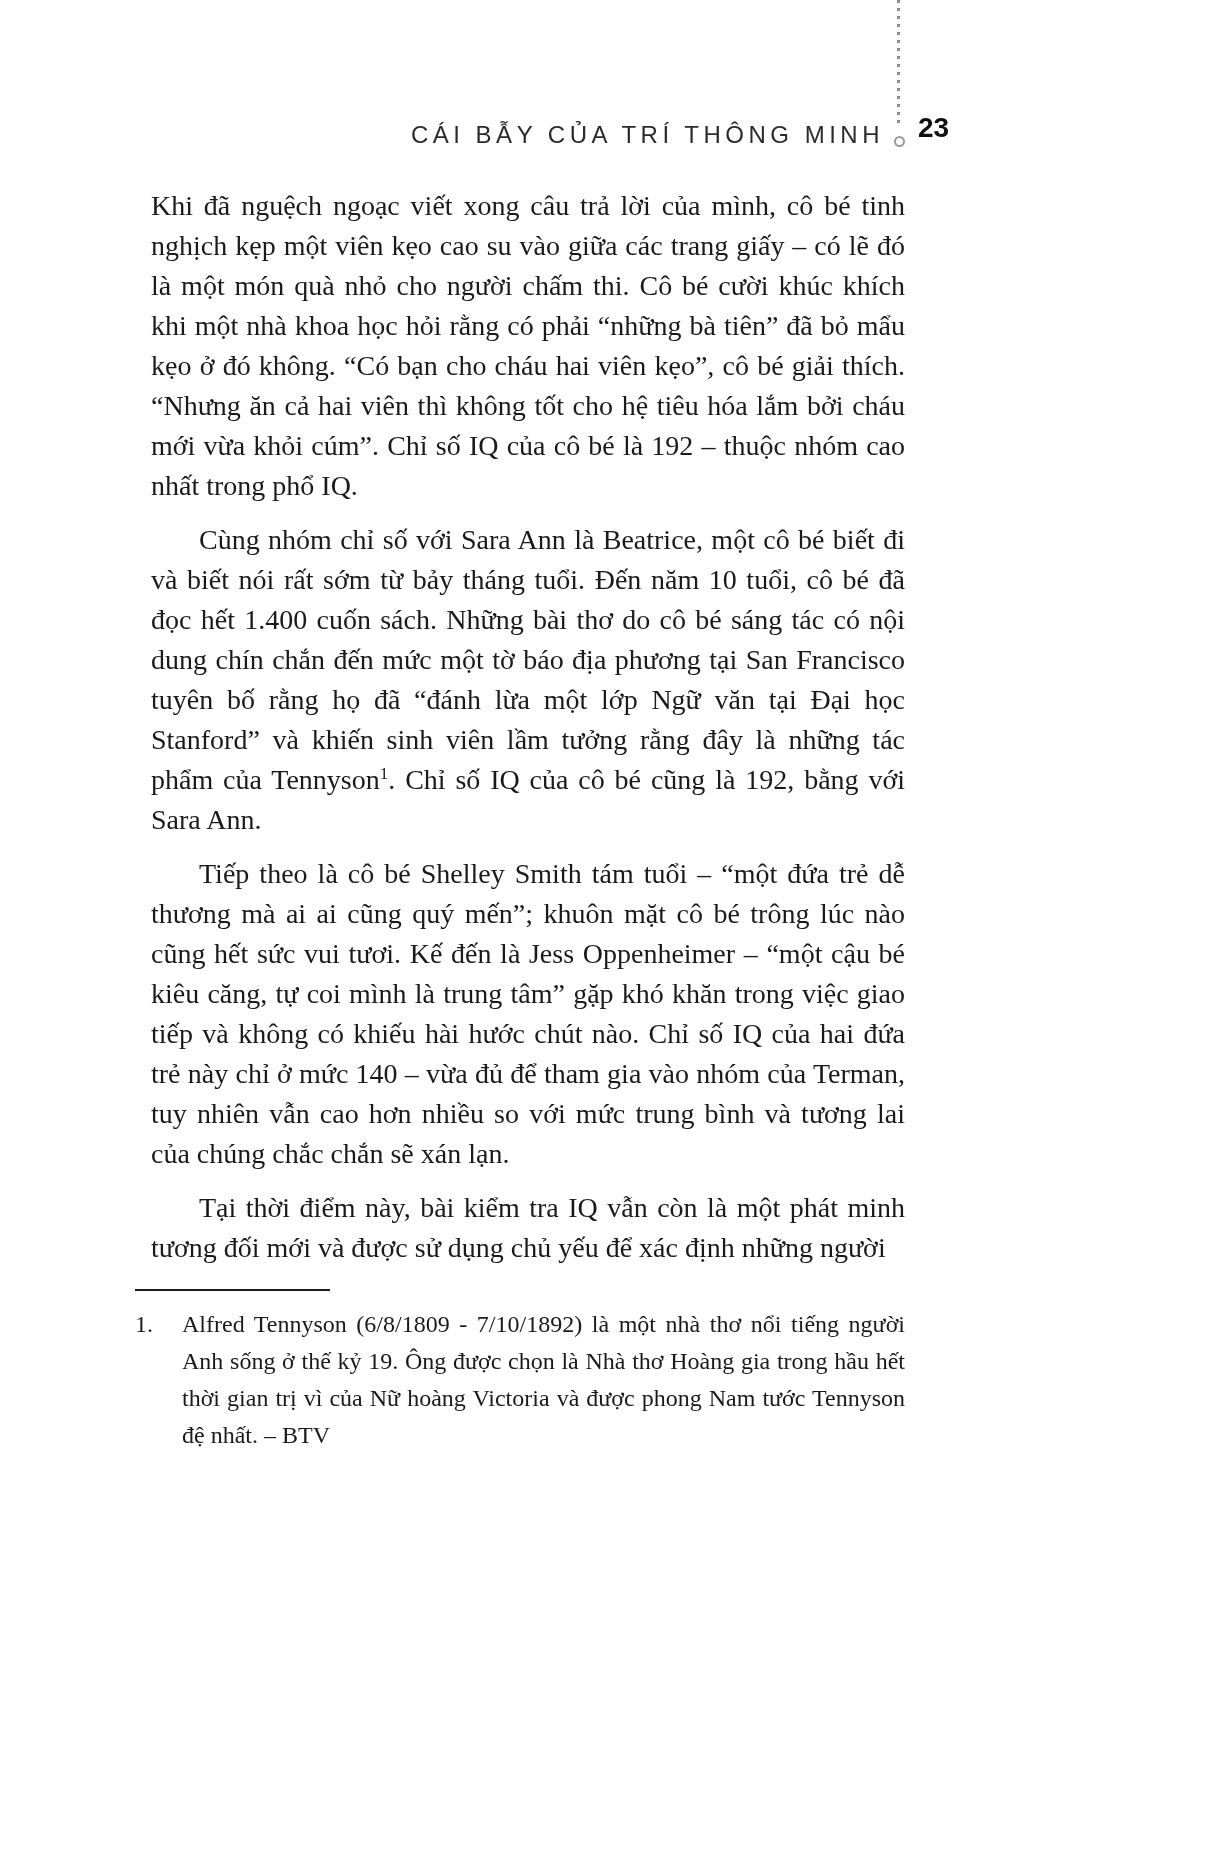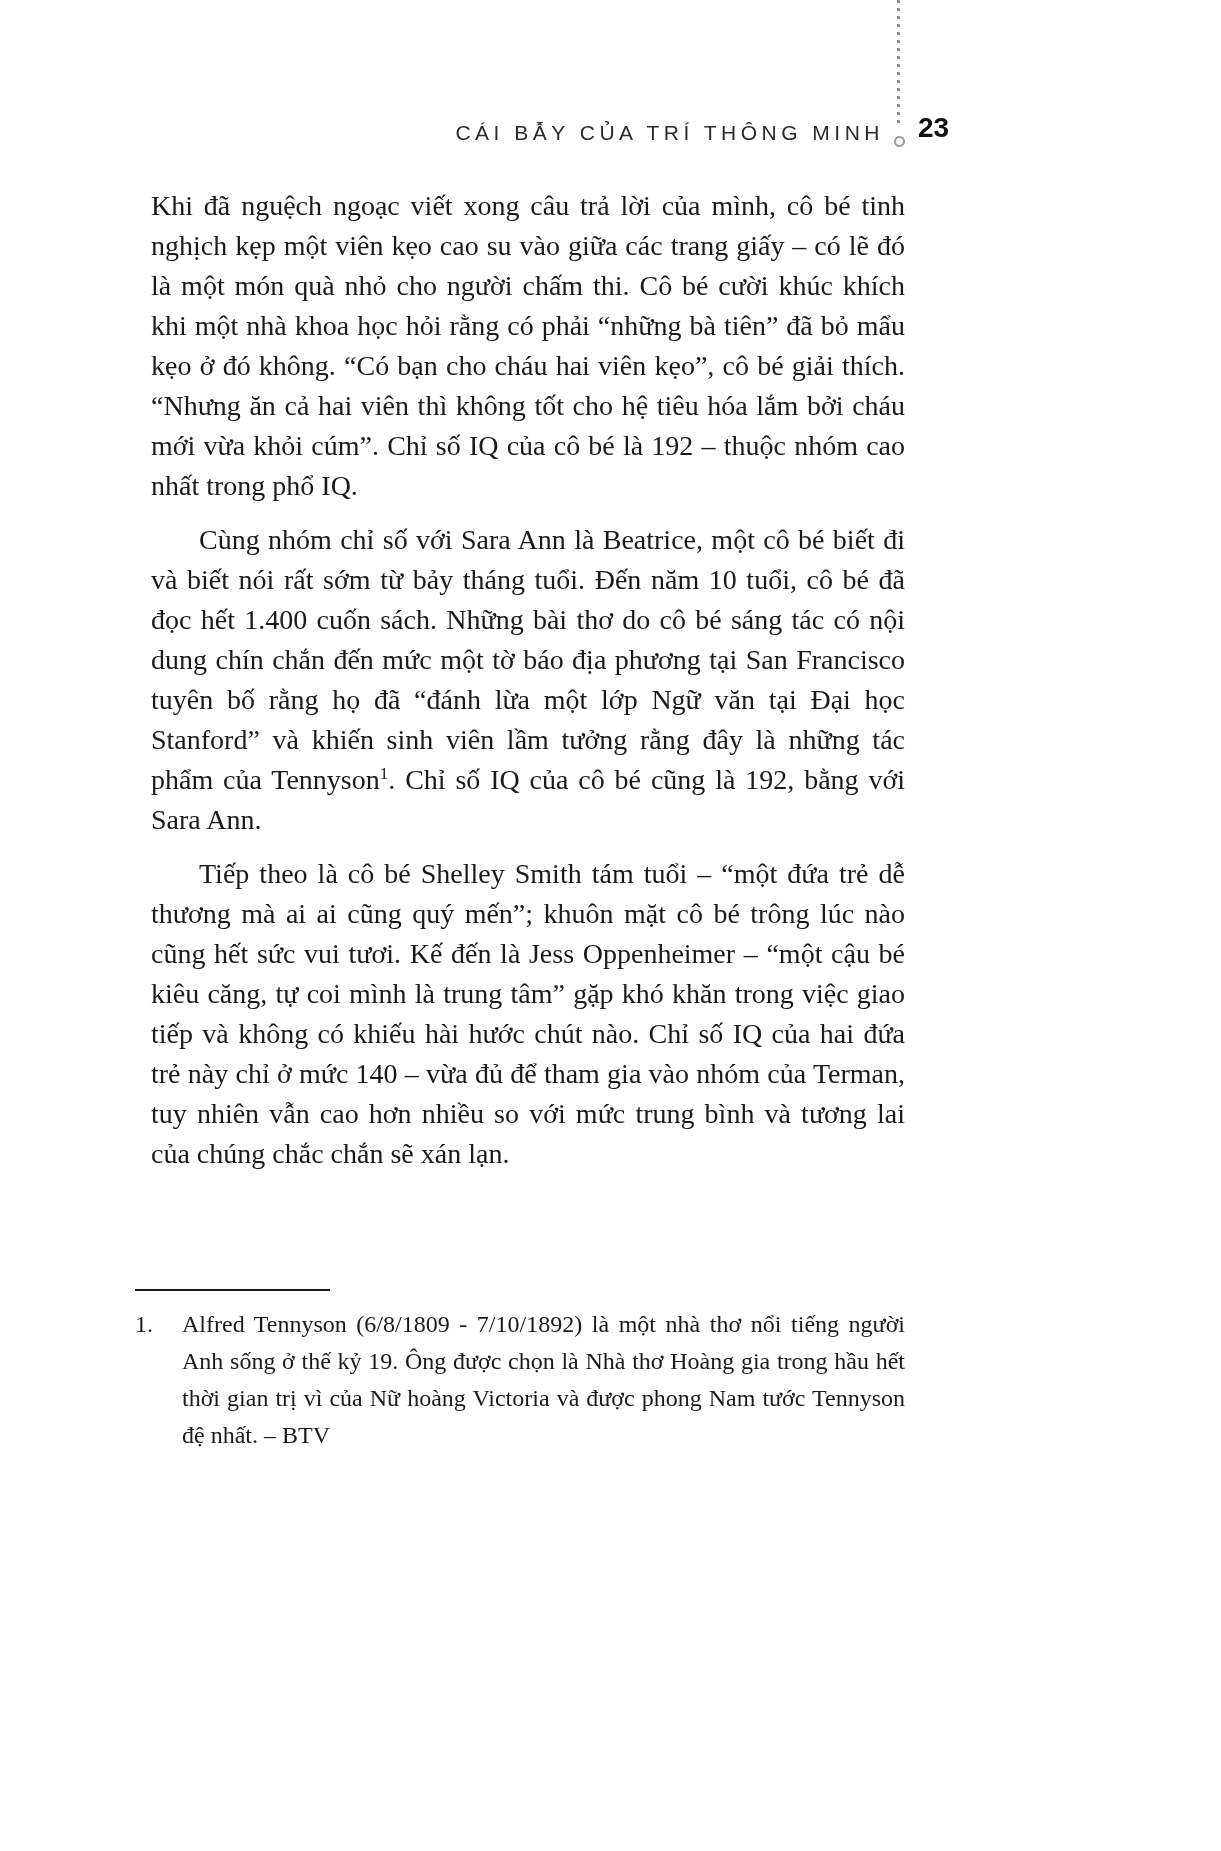--- a/index.html
+++ b/index.html
@@ -14,21 +14,21 @@
   }
 
   
   .running-title {
     position: absolute;
     top: 121px;
     left: 0;
     width: 884px;
     text-align: right;
     font-family: "Liberation Sans", "DejaVu Sans", sans-serif;
-    font-size: 21px;
+    font-size: 24px;
     font-weight: 400;
     letter-spacing: 4.5px;
     color: #2b2b2b;
     white-space: nowrap;
   }
   .dotted-rule {
     position: absolute;
     top: 0;
     left: 897px;
     width: 3px;
@@ -122,20 +122,21 @@
 
   <div class="page-number">23</div>
 
   <main class="body-text">
     <p class="first">Khi đã nguệch ngoạc viết xong câu trả lời của mình, cô bé tinh nghịch kẹp một viên kẹo cao su vào giữa các trang giấy – có lẽ đó là một món quà nhỏ cho người chấm thi. Cô bé cười khúc khích khi một nhà khoa học hỏi rằng có phải “những bà tiên” đã bỏ mẩu kẹo ở đó không. “Có bạn cho cháu hai viên kẹo”, cô bé giải thích. “Nhưng ăn cả hai viên thì không tốt cho hệ tiêu hóa lắm bởi cháu mới vừa khỏi cúm”. Chỉ số IQ của cô bé là 192 – thuộc nhóm cao nhất trong phổ IQ.</p>
 
     <p><span>Cùng nhóm chỉ số với Sara Ann là Beatrice, một cô bé biết đi và biết nói rất sớm từ bảy tháng tuổi. Đến năm 10 tuổi, cô bé đã đọc hết 1.400 cuốn sách. Những bài thơ do cô bé sáng tác có nội dung chín chắn đến mức một tờ báo địa phương tại San Francisco tuyên bố rằng họ đã “đánh lừa một lớp Ngữ văn tại Đại học Stanford” và khiến sinh viên lầm tưởng rằng đây là những tác phẩm của Tennyson</span><sup>1</sup><span>. Chỉ số IQ của cô bé cũng là 192, bằng với Sara Ann.</span></p>
 
     <p>Tiếp theo là cô bé Shelley Smith tám tuổi – “một đứa trẻ dễ thương mà ai ai cũng quý mến”; khuôn mặt cô bé trông lúc nào cũng hết sức vui tươi. Kế đến là Jess Oppenheimer – “một cậu bé kiêu căng, tự coi mình là trung tâm” gặp khó khăn trong việc giao tiếp và không có khiếu hài hước chút nào. Chỉ số IQ của hai đứa trẻ này chỉ ở mức 140 – vừa đủ để tham gia vào nhóm của Terman, tuy nhiên vẫn cao hơn nhiều so với mức trung bình và tương lai của chúng chắc chắn sẽ xán lạn.</p>
 
+    <p>Tại thời điểm này, bài kiểm tra IQ vẫn còn là một phát minh tương đối mới và được sử dụng chủ yếu để xác định những người</p>
   </main>
 
   <div class="fn-rule"></div>
 
   <div class="footnote">
     <span class="fn-marker">1.</span>
     <span class="fn-body">Alfred Tennyson (6/8/1809 - 7/10/1892) là một nhà thơ nổi tiếng người Anh sống ở thế kỷ 19. Ông được chọn là Nhà thơ Hoàng gia trong hầu hết thời gian trị vì của Nữ hoàng Victoria và được phong Nam tước Tennyson đệ nhất. – BTV</span>
   </div>
 
 </div>

